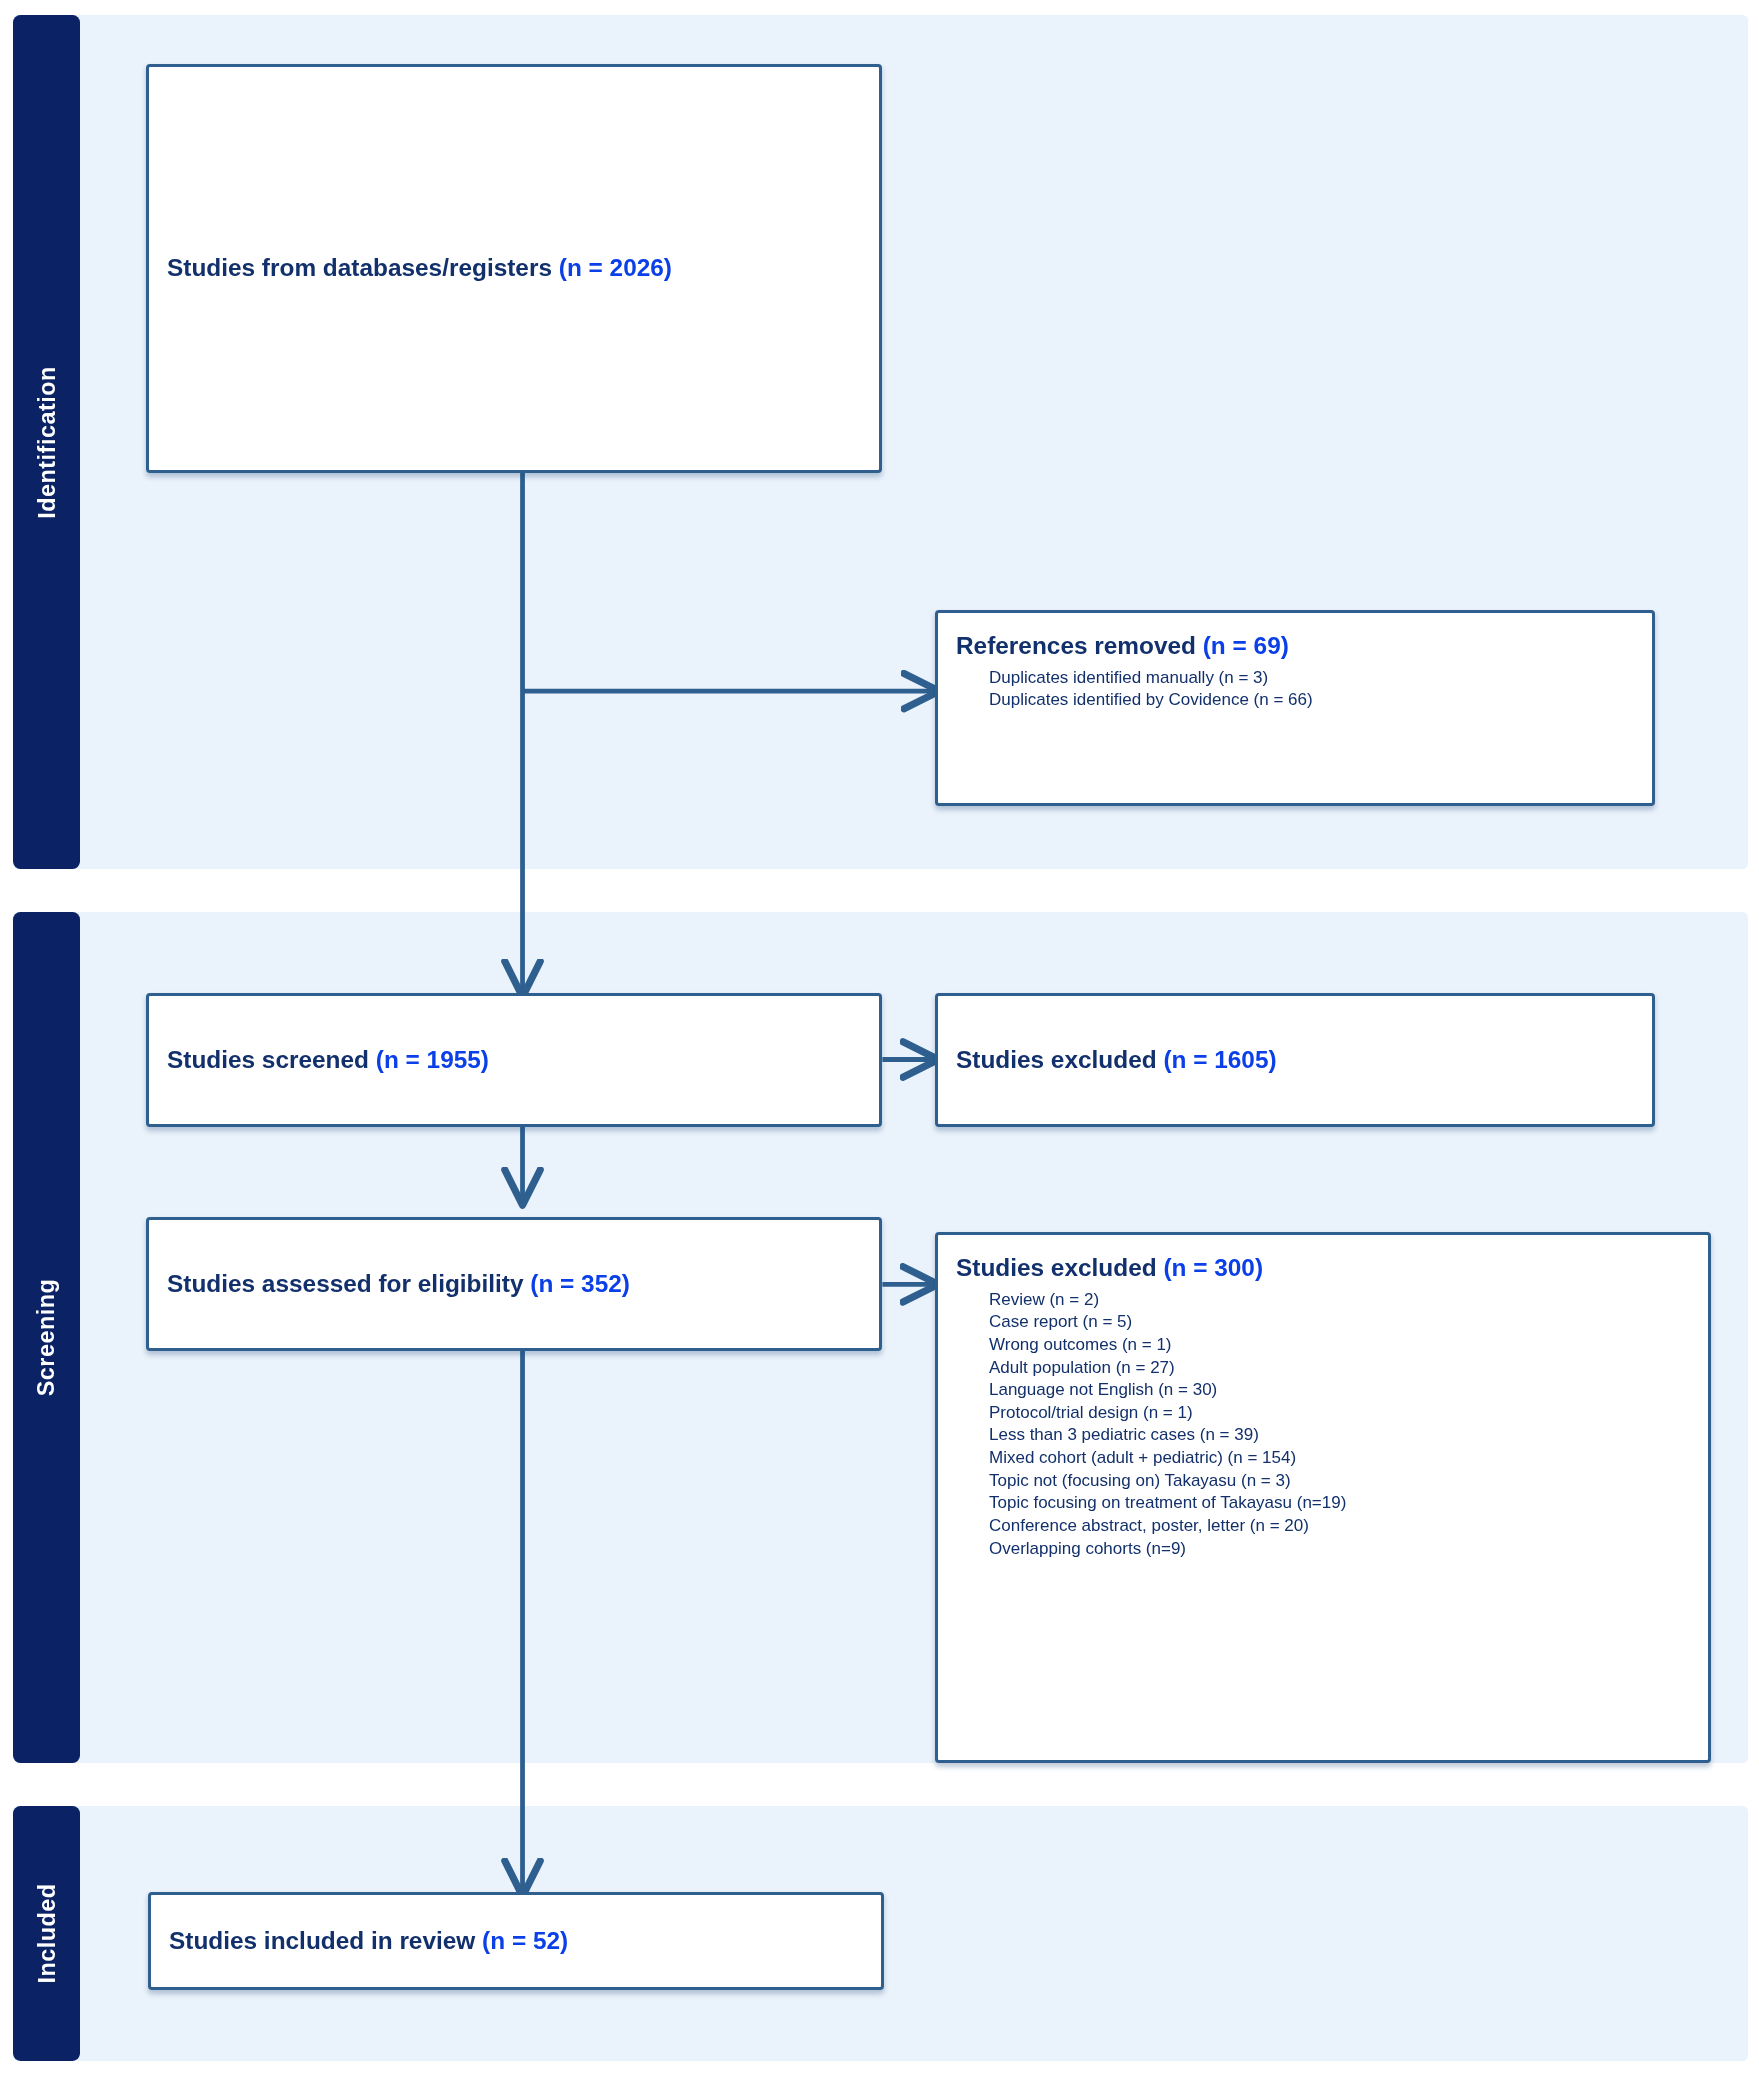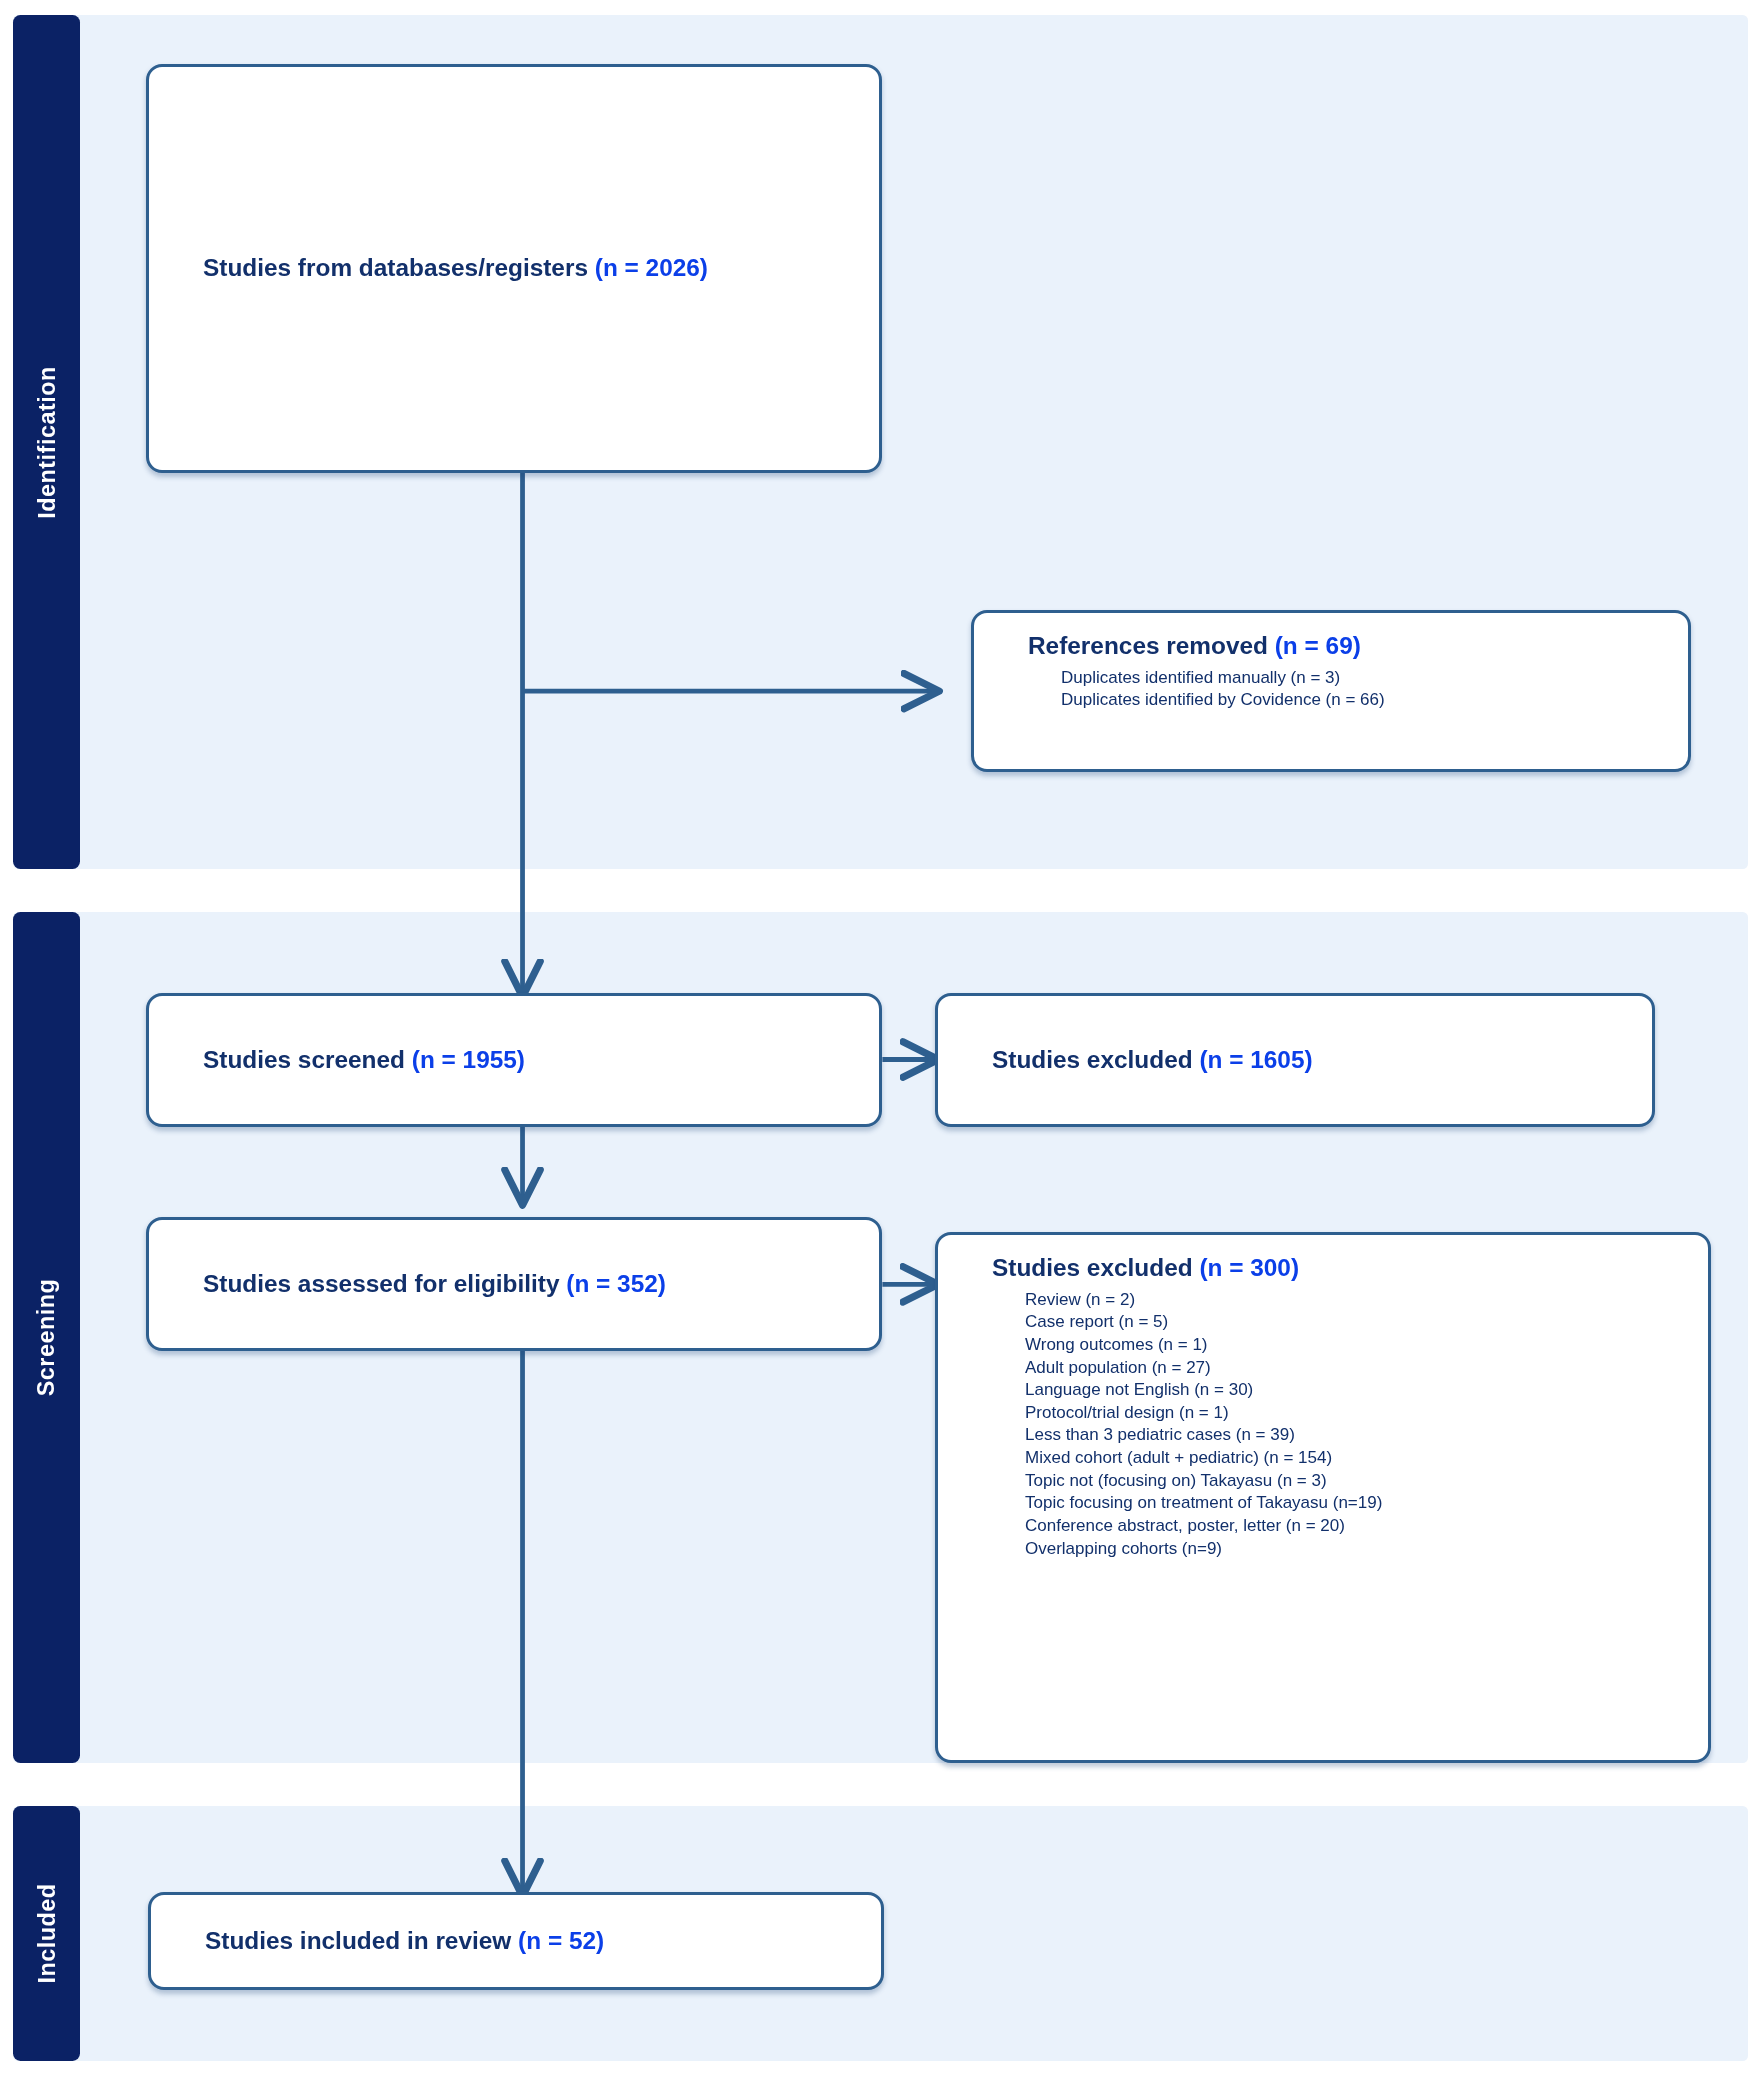--- a/index.html
+++ b/index.html
@@ -42,26 +42,25 @@
     white-space: nowrap;
     transform: rotate(-90deg);
     font-family: "Liberation Sans", sans-serif;
   }
 
   
   .node {
     position: absolute;
     background: #ffffff;
     border: 3.7px solid #2e5f8f;
-    border-radius: 16px;
+    border-radius: 4px;
     box-sizing: border-box;
     box-shadow: 0 3.2px 5.3px rgba(30,70,120,0.28);
     display: flex;
     align-items: center;
-    padding-left: 36px;
   }
   .node-inner {
     padding: 0 16px 0 18px;
     width: 100%;
     box-sizing: border-box;
   }
   .node-title {
     color: #12306b;
     font-size: 24.4px;
     font-weight: bold;
@@ -142,21 +141,21 @@
 
   <div class="node" style="left:146px; top:64px; width:736px; height:409px;">
     <div class="node-inner">
       <div class="node-title">
         <span>Studies from databases/registers</span>
         <span class="count">(n = 2026)</span>
       </div>
     </div>
   </div>
 
-  <div class="node align-top" style="left:935px; top:610px; width:720px; height:162px;margin-left:36px;">
+  <div class="node align-top" style="left:935px; top:610px; width:720px; height:196px;">
     <div class="node-inner">
       <div class="node-title">
         <span>References removed</span>
         <span class="count">(n = 69)</span>
       </div>
       <ul class="sub-list">
         <li>Duplicates identified manually (n = 3)</li>
         <li>Duplicates identified by Covidence (n = 66)</li>
       </ul>
     </div>

